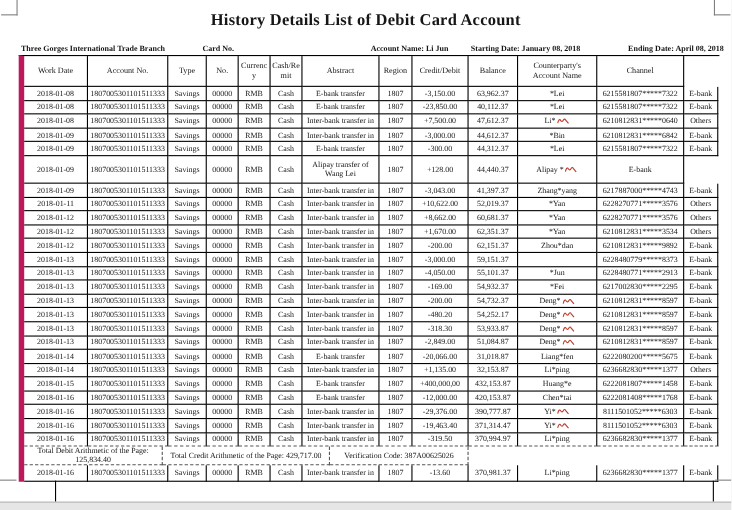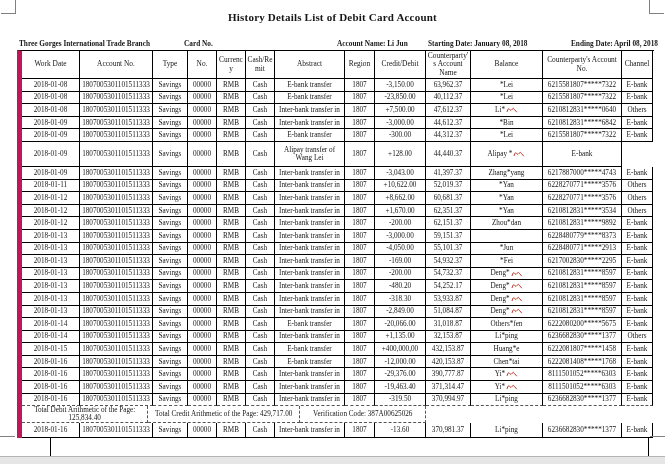--- a/index.html
+++ b/index.html
@@ -1,19 +1,19 @@
 <!DOCTYPE html>
 <html><head>
 <meta charset="utf-8">
 <style>
   html,body{margin:0;padding:0;background:#f2f2f2;}
   .page{position:relative;width:665px;height:464px;background:#ffffff;overflow:hidden;
         font-family:"Liberation Serif", serif;color:#161616;}
   .doc-title{position:absolute;top:11px;left:0;right:0;text-align:center;
-             font-size:11px;font-weight:bold;letter-spacing:.2px;}
+             font-size:15px;font-weight:bold;letter-spacing:.2px;}
   .meta-line{position:absolute;top:39px;left:0;right:0;height:10px;font-size:7.3px;font-weight:bold;}
   .meta-line span{position:absolute;white-space:nowrap;}
   .m-branch{left:19px;}
   .m-card{left:184px;}
   .m-acct{left:337px;}
   .m-start{left:428px;}
   .m-end{left:556px;margin-left:15px;}
 
   .tbl{position:absolute;left:17px;top:50px;width:632px;
        border-top:1px solid #000;border-left:5px solid #be185d;font-size:7.2px;line-height:1.12;}
@@ -77,23 +77,22 @@
     <div class="trow thead">
         <div class="cell">Work Date</div>
         <div class="cell">Account No.</div>
         <div class="cell">Type</div>
         <div class="cell">No.</div>
         <div class="cell">Currency</div>
         <div class="cell">Cash/Remit</div>
         <div class="cell">Abstract</div>
         <div class="cell">Region</div>
         <div class="cell">Credit/Debit</div>
+        <div class="cell">Balance</div>
         <div class="cell">Counterparty's Account Name</div>
-        <div class="cell">Balance</div>
-        <div class="cell">Counterparty's Account No.</div>
         <div class="cell">Channel</div>
       </div>
     <div>
         <div class="trow">
           <div class="cell">2018-01-08</div>
           <div class="cell">1807005301101511333</div>
           <div class="cell">Savings</div>
           <div class="cell">00000</div>
           <div class="cell">RMB</div>
           <div class="cell">Cash</div>
@@ -375,21 +374,21 @@
           <div class="cell">2018-01-14</div>
           <div class="cell">1807005301101511333</div>
           <div class="cell">Savings</div>
           <div class="cell">00000</div>
           <div class="cell">RMB</div>
           <div class="cell">Cash</div>
           <div class="cell">E-bank transfer</div>
           <div class="cell">1807</div>
           <div class="cell">-20,066.00</div>
           <div class="cell">31,018.87</div>
-          <div class="cell">Others*fen</div>
+          <div class="cell">Liang*fen</div>
           <div class="cell">6222080200*****5675</div>
           <div class="cell">E-bank</div>
         </div>
         <div class="trow">
           <div class="cell">2018-01-14</div>
           <div class="cell">1807005301101511333</div>
           <div class="cell">Savings</div>
           <div class="cell">00000</div>
           <div class="cell">RMB</div>
           <div class="cell">Cash</div>

